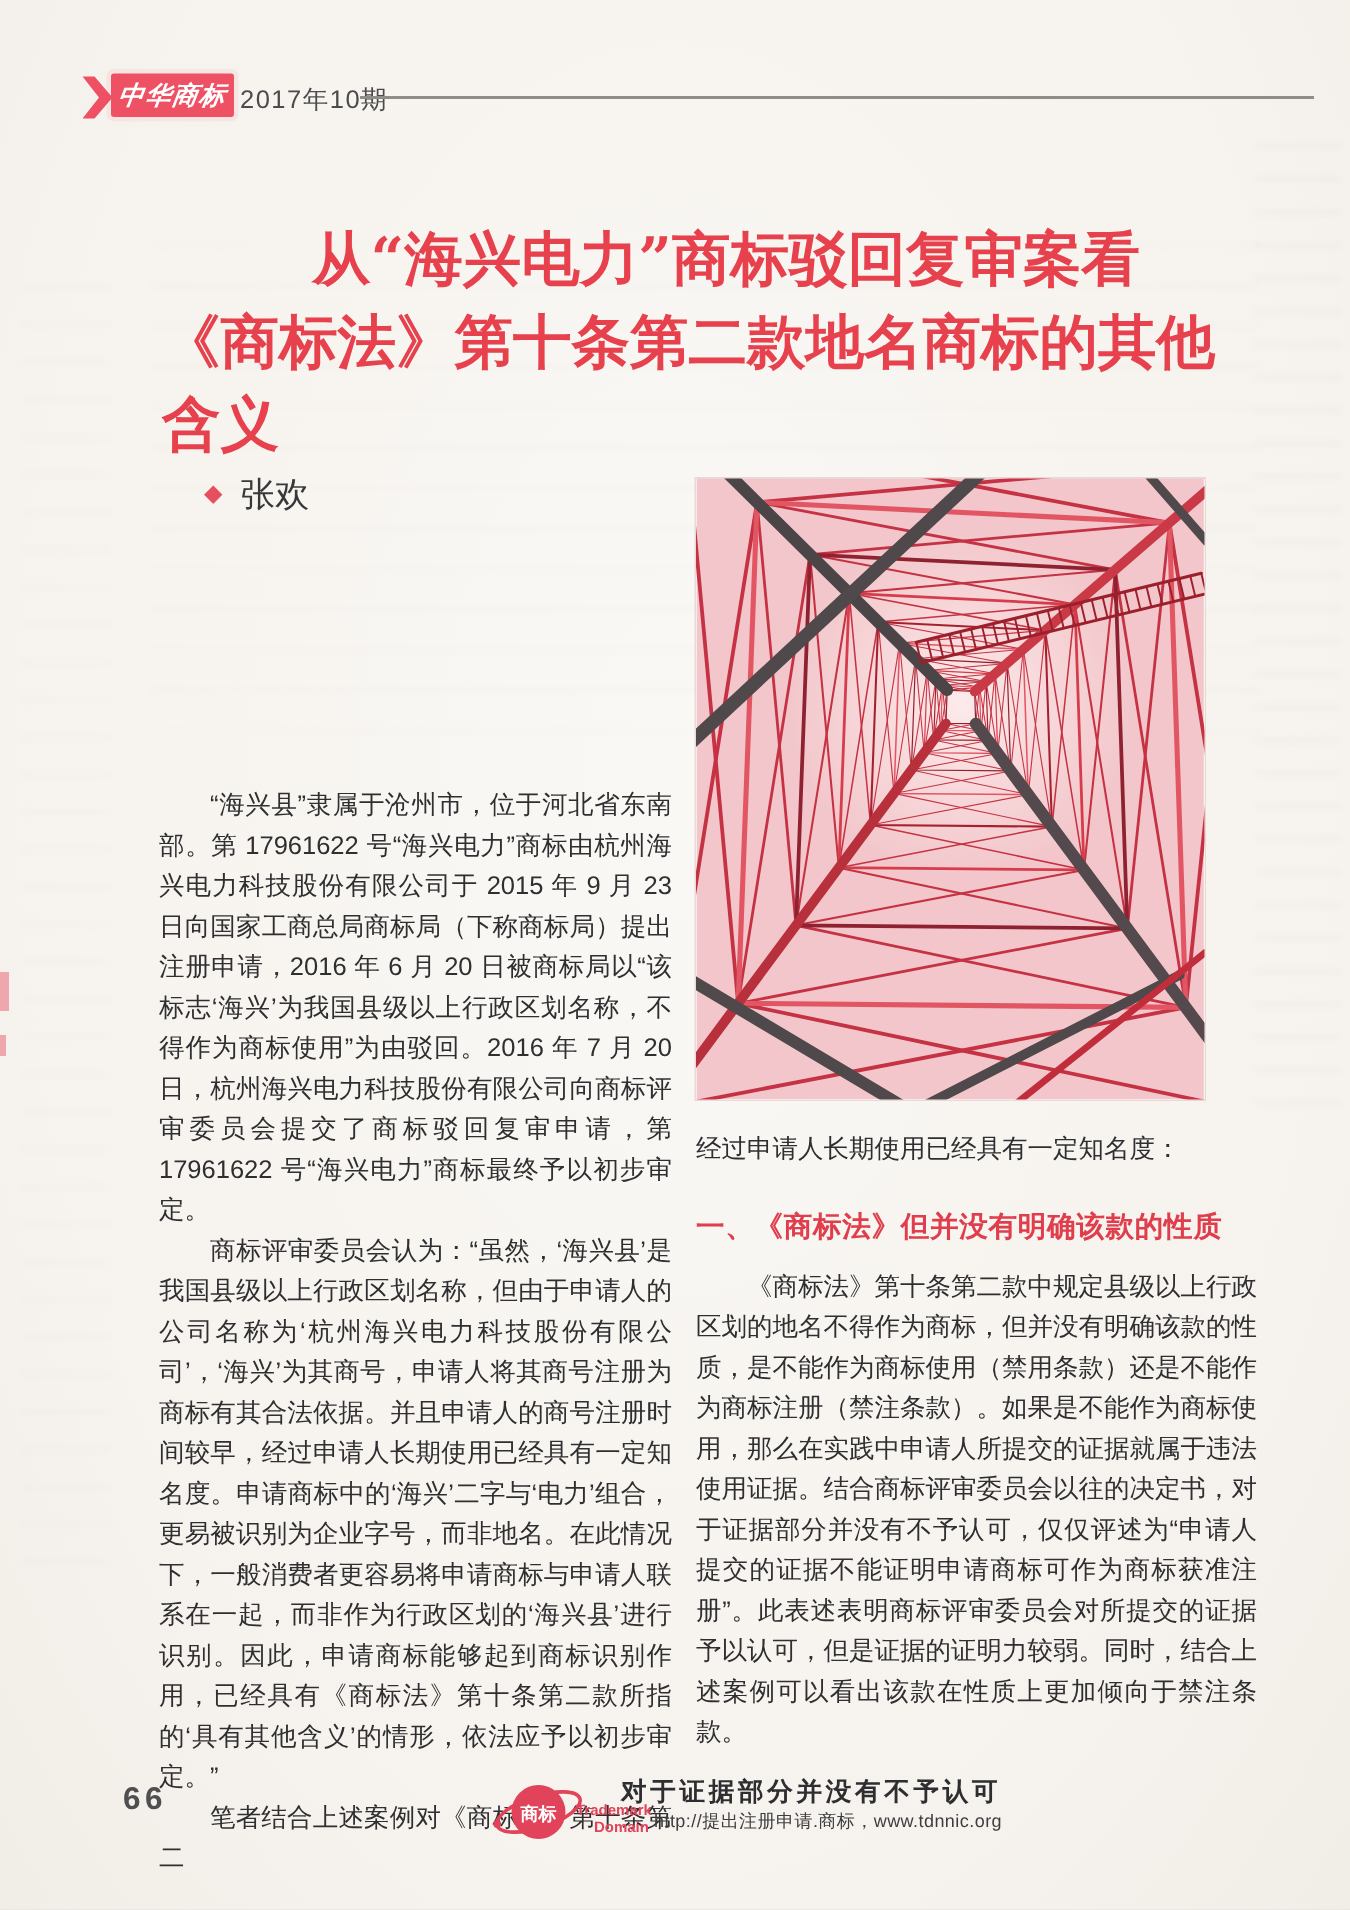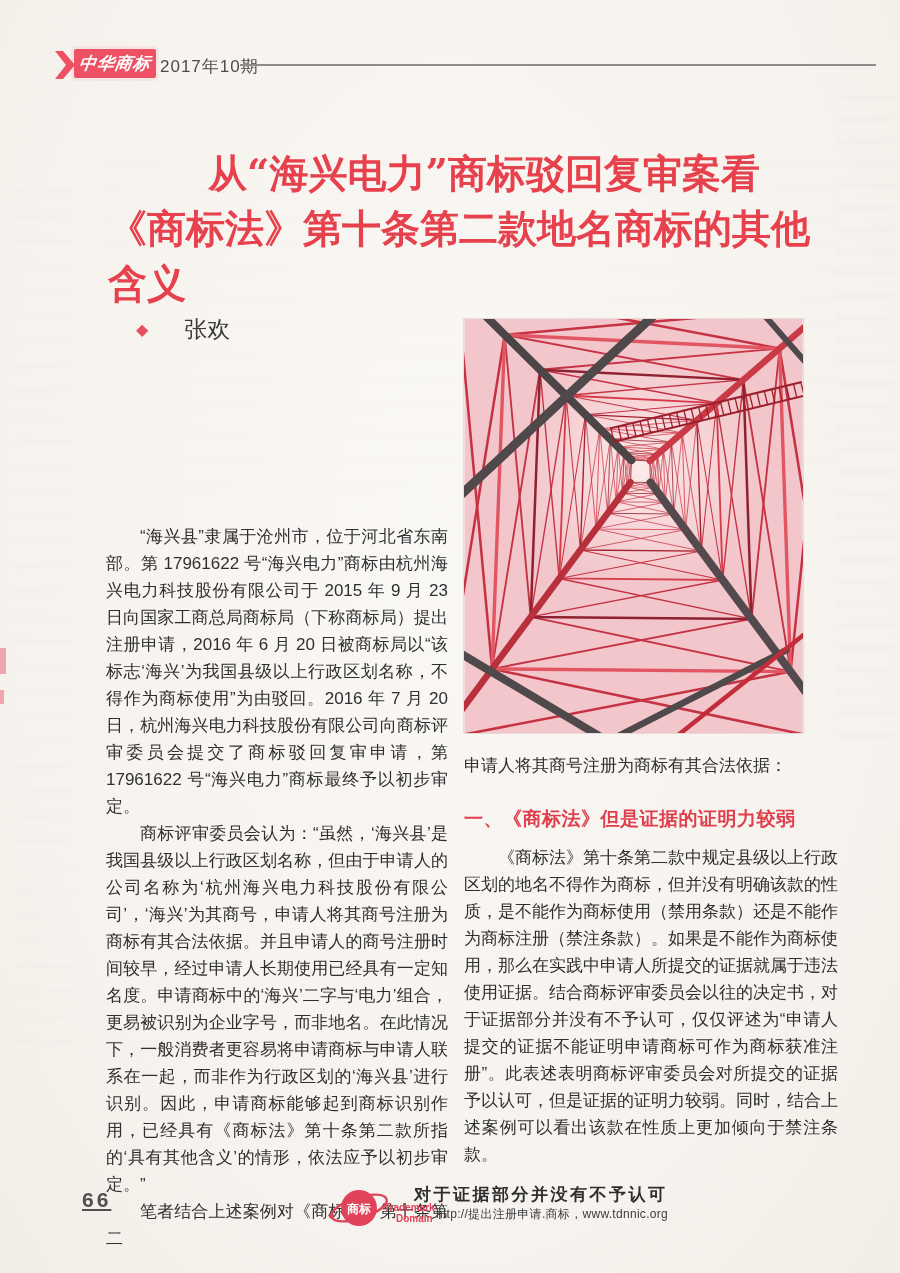--- a/index.html
+++ b/index.html
@@ -16,35 +16,35 @@
             font-size:17px;letter-spacing:1px;transform:skewX(-8deg);white-space:nowrap;}
   .issue{position:absolute;left:160px;top:55px;font-size:17px;color:#4b4b4d;letter-spacing:1px;}
   .hdr-rule{position:absolute;left:240px;top:64px;width:636px;height:2px;background:#8f8d8a;}
   
   .title{position:absolute;left:108px;top:146px;width:720px;color:#e7414d;
          font-family:"DejaVu Serif",serif;font-weight:600;font-size:39px;line-height:55px;}
   .title .l1{text-indent:32px;text-align:center;}
   
   .author-row{position:absolute;left:136px;top:314px;display:flex;align-items:center;}
   .diamond{color:#e6505e;font-size:16px;line-height:1;}
-  .author-name{margin-left:36px;font-size:23px;color:#38383a;font-family:"DejaVu Serif",serif;}
+  .author-name{margin-left:12px;font-size:23px;color:#38383a;font-family:"DejaVu Serif",serif;}
   
   .col{position:absolute;font-size:17px;line-height:27px;text-align:justify;color:#2f2e30;}
   .col p{margin:0;text-indent:2em;}
   .col p.noindent{text-indent:0;}
   .left-col{left:106px;top:523px;width:342px;}
   .right-col{left:464px;top:752px;width:374px;}
   .sec-head{color:#e03e4c;font-weight:bold;font-size:19px;margin:26px 0 12px 0;letter-spacing:0.5px;}
   
   .photo{position:absolute;left:464px;top:319px;width:339px;height:414px;
          box-shadow:0 0 0 1px rgba(210,160,165,0.35);}
   .photo svg{display:block;}
   
   .pagenum{position:absolute;left:82px;top:1188px;font-size:21px;font-weight:600;
-           color:#4f4f51;letter-spacing:3px;text-decoration:underline;}
+           color:#4f4f51;letter-spacing:3px;}
   .globe{position:absolute;left:328px;top:1180px;}
   .brandlines{position:absolute;left:384px;top:1202px;color:#e0435a;
               font-size:10px;line-height:11px;font-weight:bold;}
   .brandlines .b2{padding-left:10px;text-align:center;}
   .slogan{position:absolute;left:414px;top:1183px;font-size:17px;font-weight:bold;
           color:#2e2e30;letter-spacing:2.5px;}
   .urlline{position:absolute;left:436px;top:1206px;font-size:12px;color:#3d3d3f;letter-spacing:0.3px;}
   
   .ghost{position:absolute;pointer-events:none;filter:blur(2px);}
   .ghost-right{left:836px;top:96px;width:58px;height:660px;opacity:.45;
@@ -238,22 +238,22 @@
         <line x1="299.8143880558786" y1="72.04270651842839" x2="303.1086888671983" y2="85.64960117387929" stroke="#9c1f2c" stroke-width="1.3" stroke-linecap="round"></line>
         <line x1="307.12208036357094" y1="70.27347574919763" x2="310.4163811748906" y2="83.88037040464853" stroke="#9c1f2c" stroke-width="1.3" stroke-linecap="round"></line>
         <line x1="314.42977267126327" y1="68.50424497996686" x2="317.7240734825829" y2="82.11113963541776" stroke="#9c1f2c" stroke-width="1.3" stroke-linecap="round"></line>
         <line x1="321.73746497895553" y1="66.7350142107361" x2="325.0317657902752" y2="80.341908866187" stroke="#9c1f2c" stroke-width="1.3" stroke-linecap="round"></line>
         <line x1="329.04515728664785" y1="64.96578344150532" x2="332.3394580979675" y2="78.57267809695622" stroke="#9c1f2c" stroke-width="1.3" stroke-linecap="round"></line>
         <line x1="336.35284959434017" y1="63.19655267227455" x2="339.64715040565983" y2="76.80344732772545" stroke="#9c1f2c" stroke-width="1.3" stroke-linecap="round"></line>
       </svg>
   </figure>
 
   <div class="col right-col">
-    <p class="noindent">申请人将其商号注册为商标有其合法依据：</p>
-    <div class="sec-head">一、《商标法》但是证据的证明力较弱</div>
+    <p class="noindent">经过申请人长期使用已经具有一定知名度：</p>
+    <div class="sec-head">一、《商标法》但并没有明确该款的性质</div>
     <p>《商标法》第十条第二款中规定县级以上行政区划的地名不得作为商标，但并没有明确该款的性质，是不能作为商标使用（禁用条款）还是不能作为商标注册（禁注条款）。如果是不能作为商标使用，那么在实践中申请人所提交的证据就属于违法使用证据。结合商标评审委员会以往的决定书，对于证据部分并没有不予认可，仅仅评述为“申请人提交的证据不能证明申请商标可作为商标获准注册”。此表述表明商标评审委员会对所提交的证据予以认可，但是证据的证明力较弱。同时，结合上述案例可以看出该款在性质上更加倾向于禁注条款。</p>
   </div>
 
   <div class="pagenum">66</div>
   <svg class="globe" width="66" height="58" viewBox="0 0 66 58">
     <circle cx="31" cy="28" r="18" fill="#e0435a"></circle>
     <ellipse cx="31" cy="28" rx="29" ry="10.5" fill="none" stroke="#e0435a" stroke-width="2.4" transform="rotate(-18 31 28)"></ellipse>
     <circle cx="3.5" cy="36" r="2.6" fill="#e0435a"></circle>
     <text x="31" y="33" text-anchor="middle" font-size="12" font-weight="bold" fill="#ffffff">商标</text>
   </svg>

